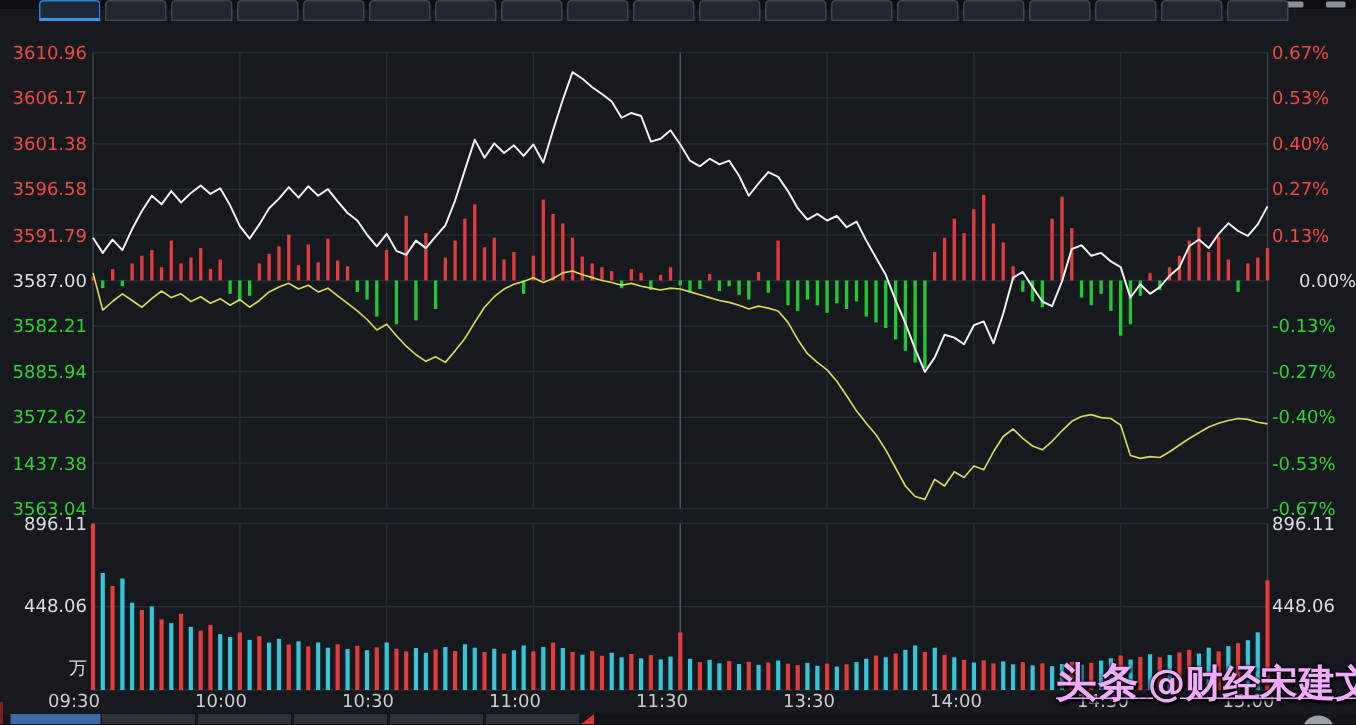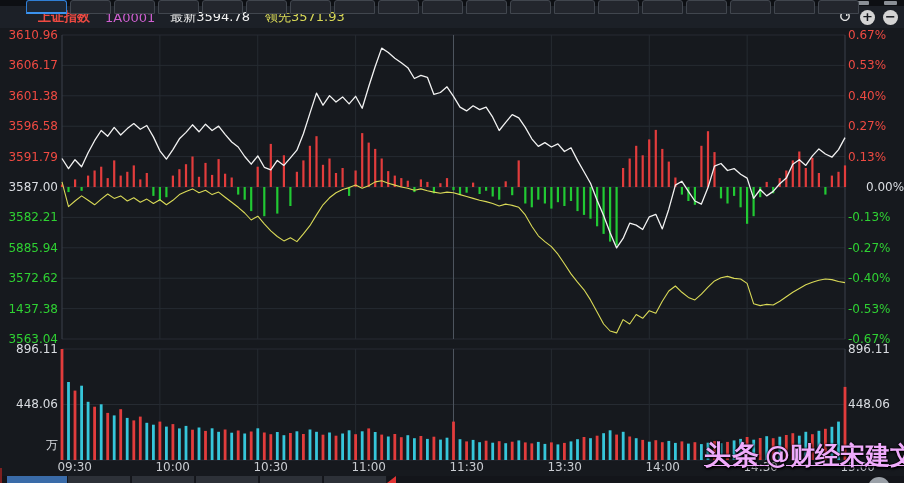--- a/index.html
+++ b/index.html
@@ -17,21 +17,21 @@
   .h-latest{color:#f2f2f2;}
   .h-leading{color:#d9d957;}
   #header-icons{position:absolute;right:6px;top:3px;display:flex;align-items:center;gap:8px;}
   .h-undo{color:#e3e3e3;font-size:16px;line-height:16px;cursor:pointer;}
   .h-circle{width:15px;height:15px;border-radius:50%;background:#d4d4d4;color:#15181d;font-size:13px;line-height:14px;text-align:center;font-weight:700;cursor:pointer;}
   
   #plot{position:absolute;left:0;top:0;width:904px;height:483px;z-index:1;}
   .al{position:absolute;font-size:12px;line-height:14px;white-space:nowrap;z-index:2;}
   .red{color:#ef4a42;} .grn{color:#2fd133;} .wht{color:#dadde2;} .tm{color:#c9ccd1;}
   .r-align{left:0;width:58px;text-align:right;}
-  .t-center{width:60px;text-align:right;}
+  .t-center{width:60px;text-align:left;}
   
   #watermark{position:absolute;left:704px;top:437px;color:#f0abfc;white-space:nowrap;z-index:6;
     text-shadow:0 1px 3px rgba(0,0,0,.95),1px 1px 2px rgba(0,0,0,.9),0 0 2px rgba(0,0,0,.9);text-decoration:underline;}
   .wm-prefix{font-size:27px;font-weight:900;letter-spacing:1px;}
   .wm-handle{font-size:25px;font-weight:700;}
   
   #bottom-strip{position:absolute;left:0;top:476px;width:904px;height:7px;background:#13151a;z-index:5;}
   .bseg{position:absolute;top:0;height:7px;box-sizing:border-box;}
   .bseg.blue{background:#3a6ba8;}
   .bseg.gray{background:#2d3138;border-right:1px solid #15171c;}
@@ -61,31 +61,20 @@
       <div class="ttab" style="left: 510px;"></div>
       <div class="ttab" style="left: 554px;"></div>
       <div class="ttab" style="left: 598px;"></div>
       <div class="ttab" style="left: 642px;"></div>
       <div class="ttab" style="left: 686px;"></div>
       <div class="ttab" style="left: 730px;"></div>
       <div class="ttab" style="left: 774px;"></div>
       <div class="ttab" style="left: 818px;"></div>
     </div>
 
-  <div id="header">
-    <span class="h-name">上证指数</span>
-    <span class="h-code">1A0001</span>
-    <span class="h-latest">最新3594.78</span>
-    <span class="h-leading">领先3571.93</span>
-    <span id="header-icons">
-      <span class="h-undo">↺</span>
-      <span class="h-circle">+</span>
-      <span class="h-circle">−</span>
-    </span>
-  </div>
 
   <svg id="plot" xmlns="http://www.w3.org/2000/svg" viewBox="0 0 904 483">
       <rect x="0.0" y="28.0" width="904" height="448.0" fill="#16191e"></rect>
       <line x1="62" y1="35" x2="845" y2="35" stroke="#262b32" stroke-width="1"></line>
       <line x1="62" y1="65.38731218697802" x2="845" y2="65.38731218697802" stroke="#262b32" stroke-width="1"></line>
       <line x1="62" y1="95.77462437395604" x2="845" y2="95.77462437395604" stroke="#262b32" stroke-width="1"></line>
       <line x1="62" y1="126.22537562604396" x2="845" y2="126.22537562604396" stroke="#262b32" stroke-width="1"></line>
       <line x1="62" y1="156.61268781302198" x2="845" y2="156.61268781302198" stroke="#262b32" stroke-width="1"></line>
       <line x1="62" y1="187" x2="845" y2="187" stroke="#262b32" stroke-width="1"></line>
       <line x1="62" y1="217.38731218697802" x2="845" y2="217.38731218697802" stroke="#262b32" stroke-width="1"></line>

